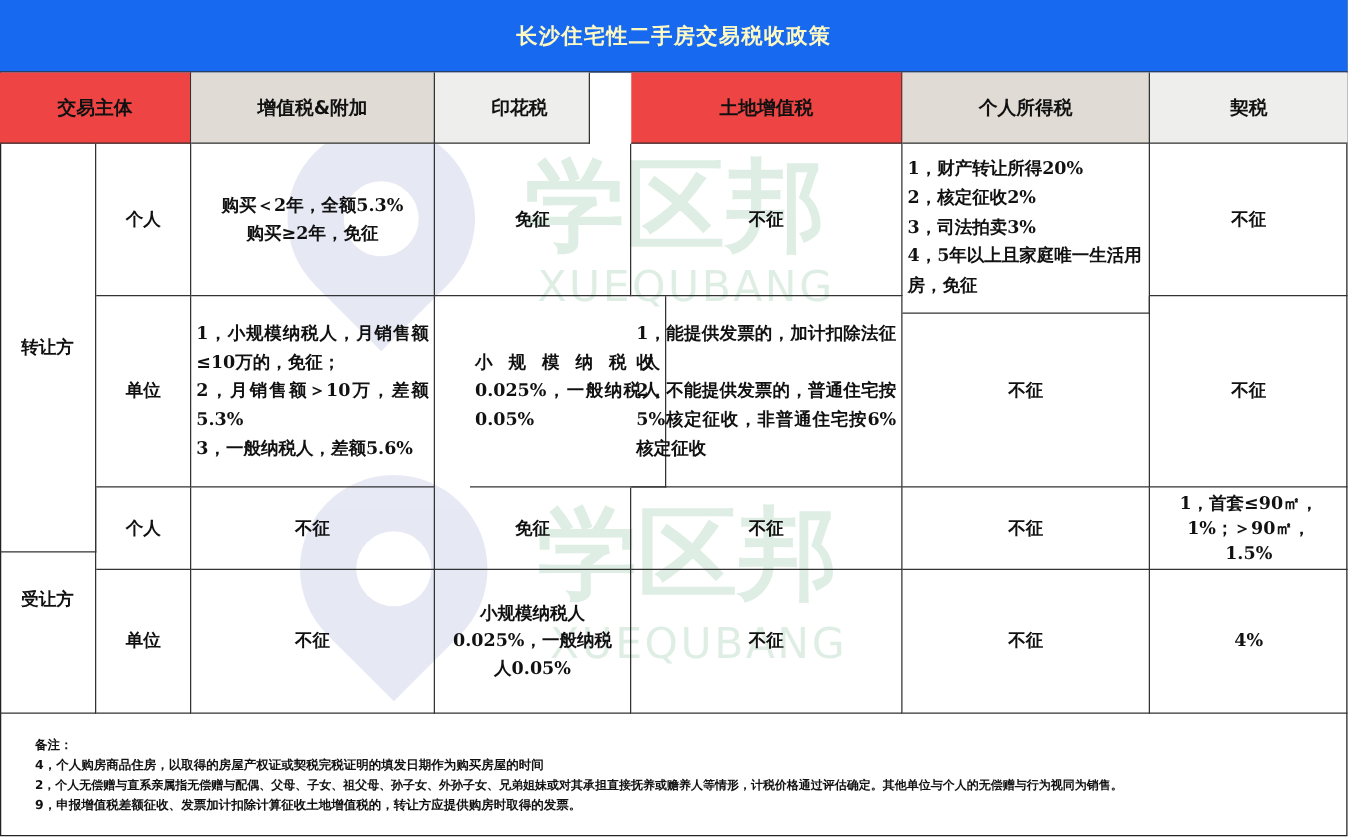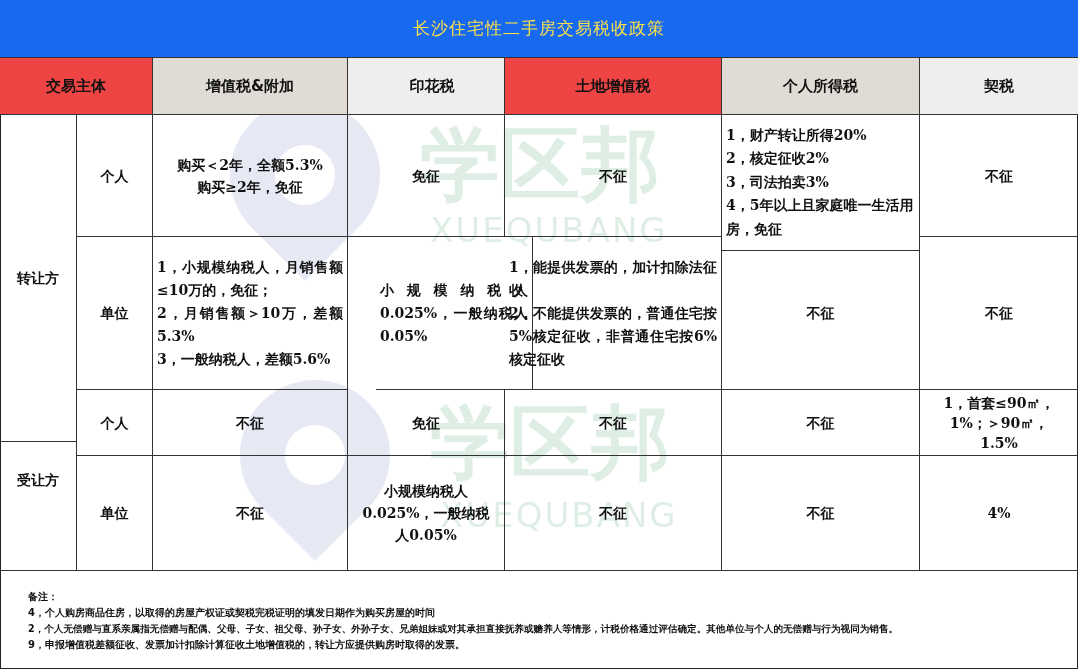--- a/index.html
+++ b/index.html
@@ -1,23 +1,23 @@
 <!DOCTYPE html>
 <html><head>
 <meta charset="utf-8">
 <style>
   html, body { margin:0; padding:0; background:#ffffff; }
   body { width:1080px; height:672px; position:relative; overflow:hidden;
          font-family: "DejaVu Serif", "Liberation Serif", serif; color:#111; }
   .frame { position:absolute; left:0; top:0; width:1078px; height:669px;
            border:1px solid #222; box-sizing:border-box; }
   .title { position:absolute; left:0; top:0; width:1078px; height:58px;
-           background:#1769f0; color:#fde047; display:flex; align-items:center;
+           background:#1769f0; color:#fef9c3; display:flex; align-items:center;
            justify-content:center; font-family:"DejaVu Sans", sans-serif;
-           font-weight:normal; font-size:17px; letter-spacing:1px;
+           font-weight:bold; font-size:17px; letter-spacing:1px;
            border-bottom:1px solid #333; box-sizing:border-box; }
   .cell { position:absolute; box-sizing:border-box; border-right:1px solid #333;
           border-bottom:1px solid #333; display:flex; align-items:center;
           justify-content:center; text-align:center; font-weight:bold;
           font-size:14px; line-height:22px; padding:0 4px; }
   .hdr { font-family:"DejaVu Sans", sans-serif; font-size:15px; }
   .c-olive { background:#ef4444; }
   .c-taupe { background:#e0dbd4; }
   .c-light { background:#eeeeed; }
   .left { justify-content:flex-start; text-align:left; }
@@ -43,21 +43,21 @@
 
 <div class="wm-logo" style="left:230px;top:100px;"></div>
 <div class="watermark" style="left:420px;top:112px;font-size:80px;">学区邦</div>
 <div class="watermark" style="left:430px;top:210px;font-size:34px;font-weight:normal;letter-spacing:2px;">XUEQUBANG</div>
 <div class="wm-logo" style="left:240px;top:380px;"></div>
 <div class="watermark" style="left:430px;top:390px;font-size:80px;">学区邦</div>
 <div class="watermark" style="left:440px;top:495px;font-size:34px;font-weight:normal;letter-spacing:2px;">XUEQUBANG</div>
 
 <div class="cell hdr c-olive" style="left:0;top:58px;width:153px;height:57px;">交易主体</div>
 <div class="cell hdr c-taupe" style="left:153px;top:58px;width:195px;height:57px;">增值税&amp;附加</div>
-<div class="cell hdr c-light" style="left:348px;top:58px;width:157px;height:57px;padding-left:16px;">印花税</div>
+<div class="cell hdr c-light" style="left:348px;top:58px;width:124px;height:57px;padding-left:16px;">印花税</div>
 <div class="cell hdr c-olive" style="left:505px;top:58px;width:217px;height:57px;">土地增值税</div>
 <div class="cell hdr c-taupe" style="left:722px;top:58px;width:198px;height:57px;">个人所得税</div>
 <div class="cell hdr c-light" style="left:920px;top:58px;width:158px;height:57px;border-right:none;">契税</div>
 
 <div class="cell sans" style="left:0;top:115px;width:77px;height:327px;">转让方</div>
 <div class="cell sans" style="left:0;top:390px;width:77px;height:181px;">受让方</div>
 
 <div class="cell sans" style="left:77px;top:115px;width:76px;height:122px;">个人</div>
 <div class="cell txt" style="left:153px;top:115px;width:195px;height:122px;">购买＜2年，全额5.3%
 购买≥2年，免征</div>

